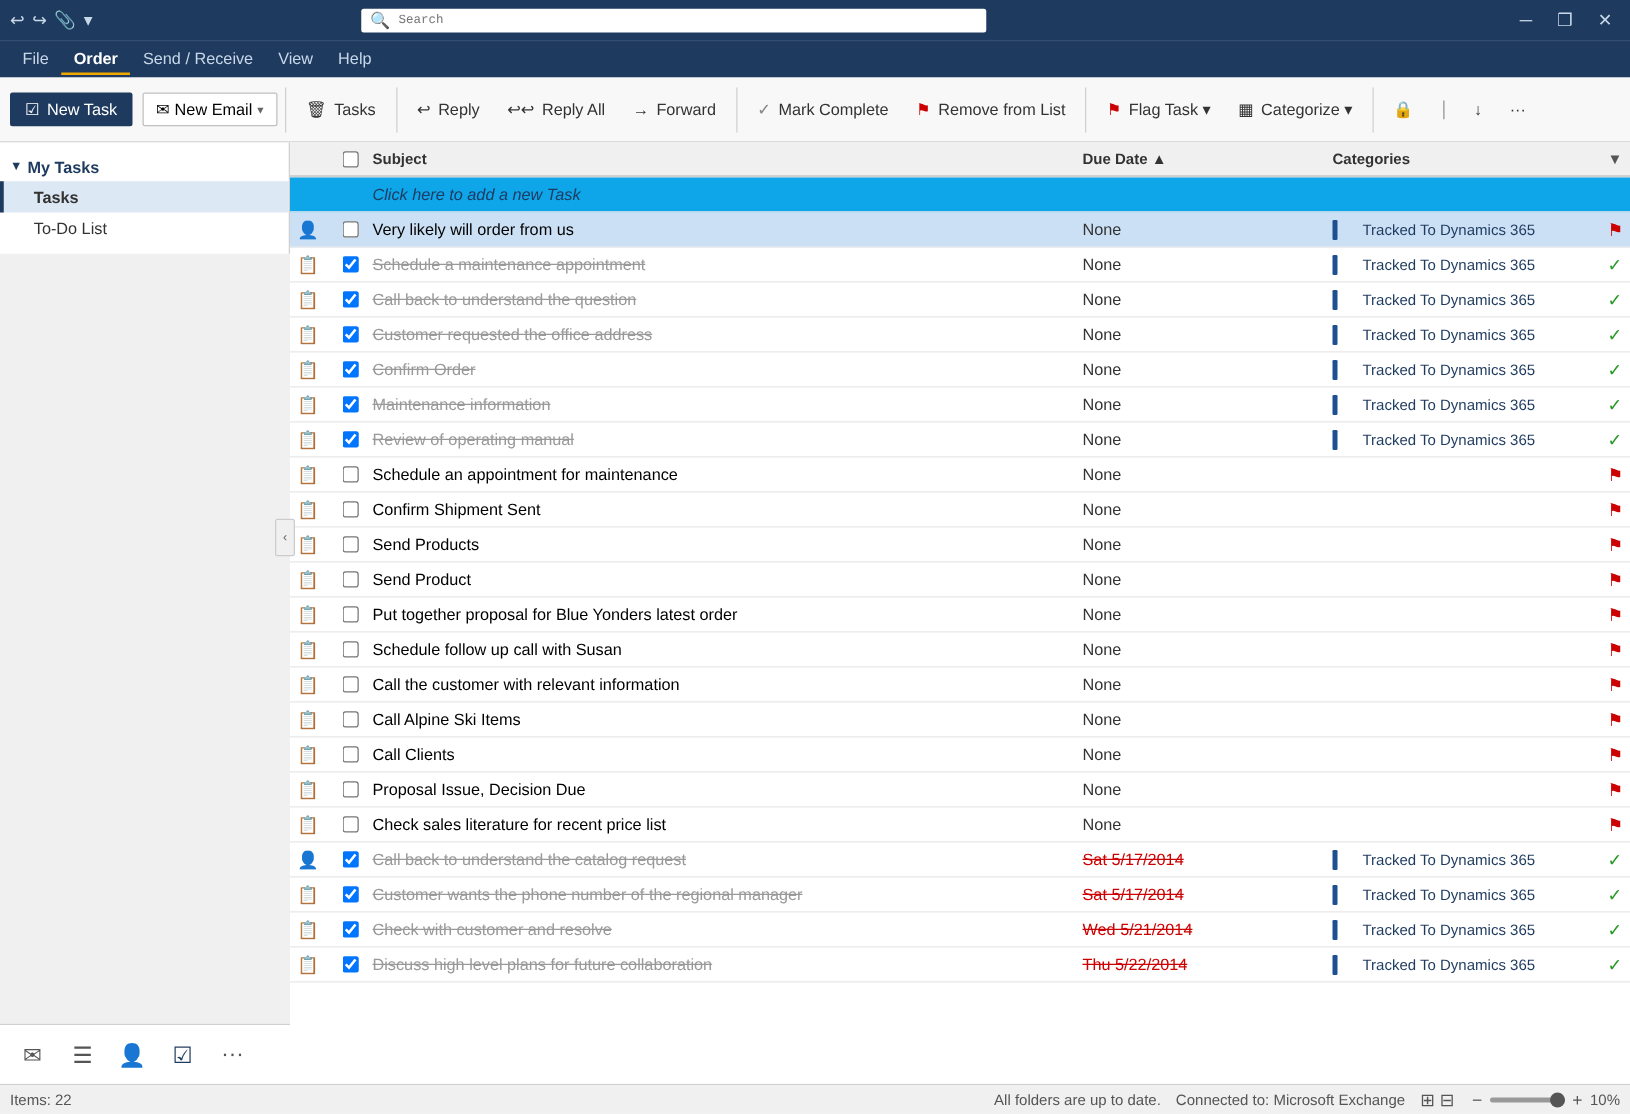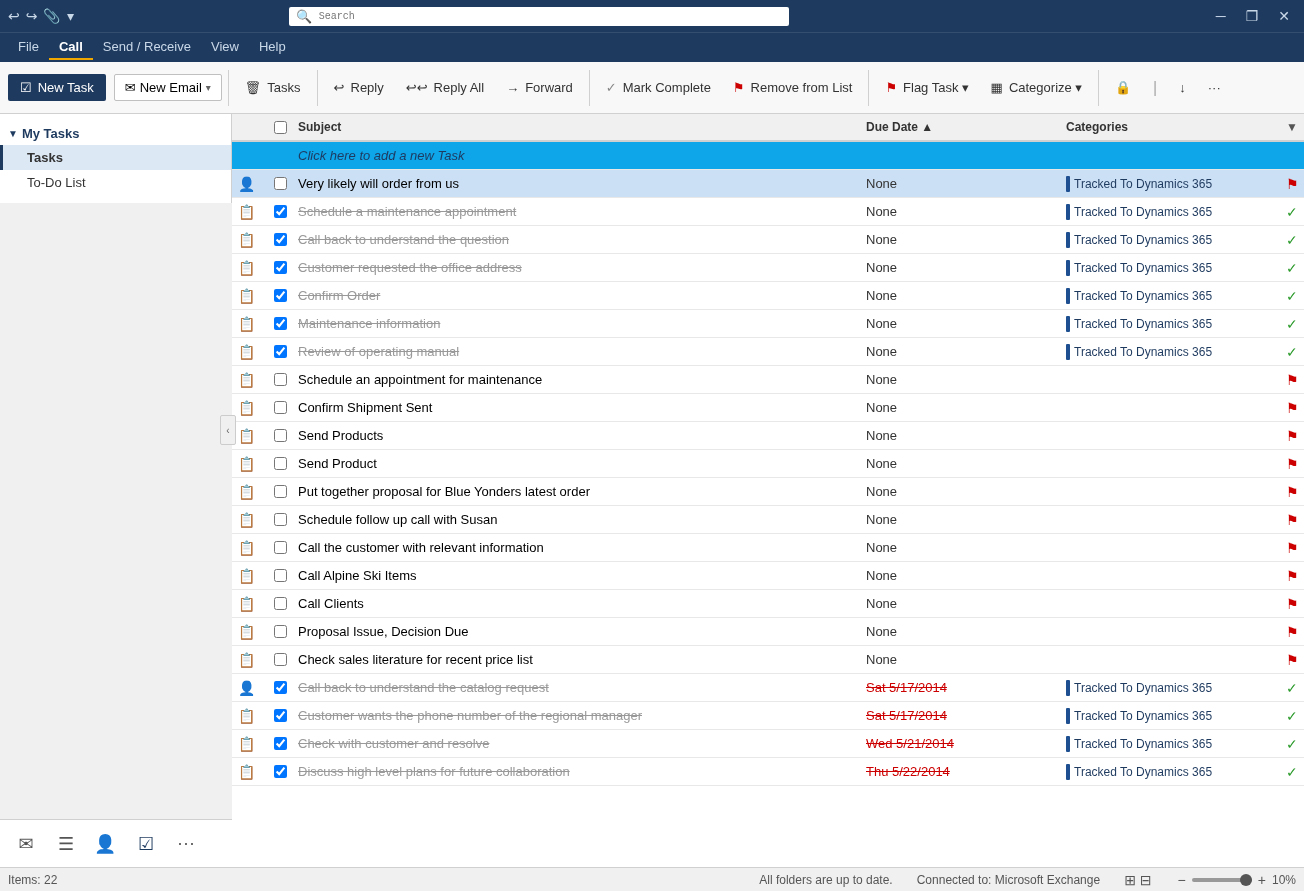--- a/index.html
+++ b/index.html
@@ -199,21 +199,21 @@
       font-style: italic;
     }
     .task-cell { padding: 3px 6px; display: flex; align-items: center; gap: 4px; }
     .task-subject { font-size: 13px; }
     .task-subject.completed { text-decoration: line-through; color: #999; }
     .task-due { font-size: 13px; color: #333; }
     .task-due.overdue { color: #cc0000; }
     .tracked-badge {
       display: flex;
       align-items: center;
-      gap: 4px;
+      gap: 20px;
       font-size: 12px;
       color: #1e3a5f;
     }
     .tracked-bar { width: 4px; height: 16px; background: #1e5091; border-radius: 1px; }
     .flag-icon { color: #cc0000; font-size: 14px; }
     .check-green { color: #2a9a2a; font-size: 14px; }
     .task-icon { font-size: 14px; color: #888; }
     .task-person-icon { color: #5a7fa0; font-size: 14px; }
     .checkbox-cell { display: flex; align-items: center; justify-content: center; }
     input[type="checkbox"] { cursor: pointer; }
@@ -227,21 +227,21 @@
       align-items: center;
       padding: 0 8px;
       font-size: 12px;
       color: #555;
       gap: 12px;
     }
     .status-right {
       margin-left: auto;
       display: flex;
       align-items: center;
-      gap: 24px;
+      gap: 12px;
     }
     .zoom-ctrl { display: flex; align-items: center; gap: 4px; }
     .zoom-btn { cursor: pointer; font-size: 14px; color: #555; padding: 0 2px; }
     .zoom-slider {
       width: 60px;
       height: 4px;
       background: #999;
       border-radius: 2px;
       position: relative;
     }
@@ -301,21 +301,21 @@
   </div>
   <div class="title-bar-right">
     <span class="title-bar-btn">─</span>
     <span class="title-bar-btn">❐</span>
     <span class="title-bar-btn">✕</span>
   </div>
 </div>
 
 <div class="menu-bar">
   <span class="menu-item">File</span>
-  <span class="menu-item active">Call</span>
+  <span class="menu-item active">Order</span>
   <span class="menu-item">Send / Receive</span>
   <span class="menu-item">View</span>
   <span class="menu-item">Help</span>
 </div>
 
 <div class="ribbon">
   <div class="new-task-btn">
     <span>☑</span>
     <span>New Task</span>
   </div>

